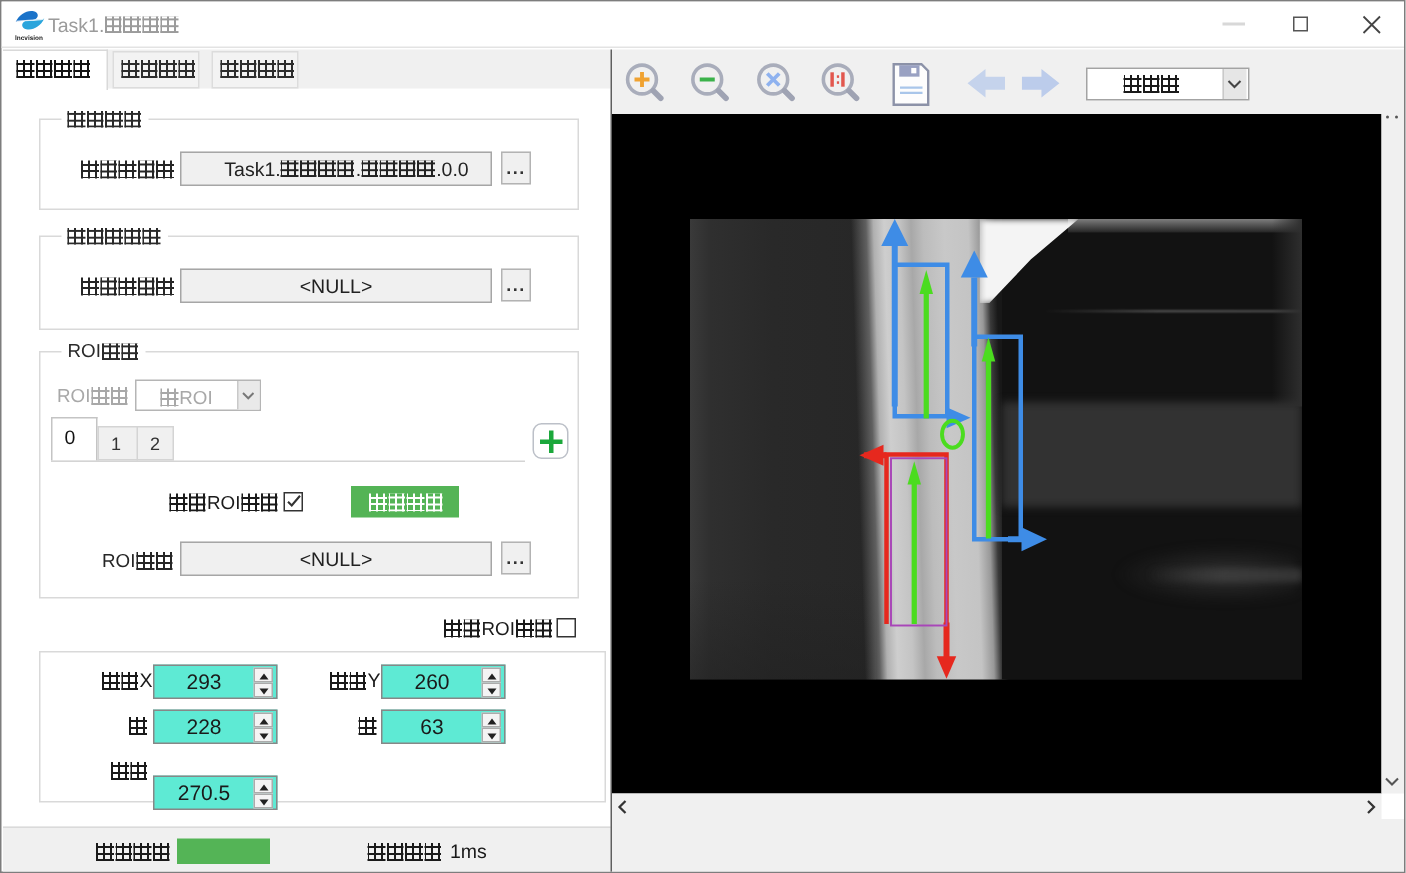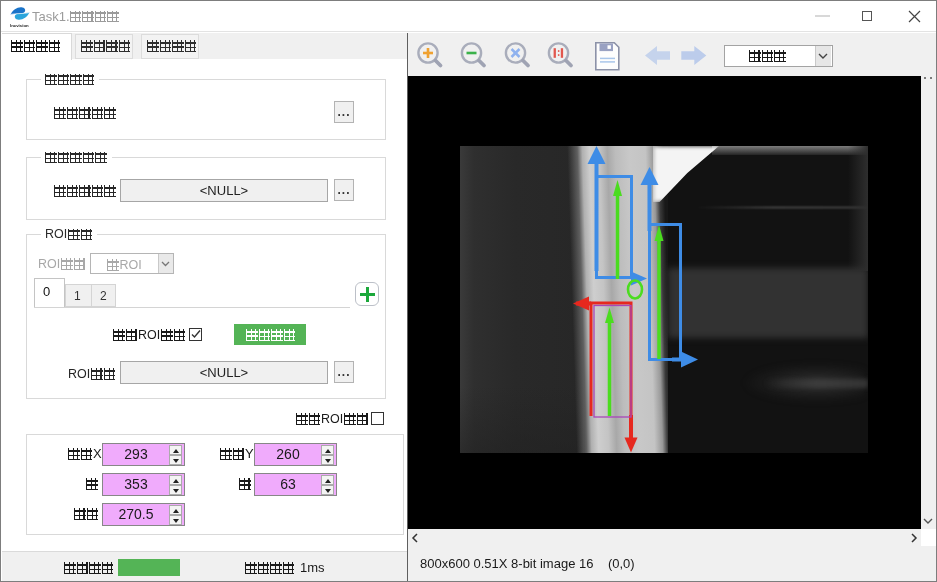--- a/index.html
+++ b/index.html
@@ -7,21 +7,21 @@
 .ab{position:absolute}
 
 .h{display:inline-block;width:11.5px;height:11.5px;margin:0 1px 0 0;
 background-image:repeating-linear-gradient(0deg,currentColor 0 1.3px,transparent 1.3px 4.2px),
 repeating-linear-gradient(90deg,currentColor 0 1.3px,transparent 1.3px 4.6px)}
 .row{display:flex;align-items:center;font-size:12.5px;color:inherit}
 .inp{background:#f0f0f0;border:1px solid #a6a6a6;display:flex;align-items:center;justify-content:center;font-size:13px;color:#222}
 .dots{background:#f0f0f0;border:1px solid #b3b3b3;display:flex;align-items:center;justify-content:center;font-size:12px;font-weight:bold;color:#333;letter-spacing:1px}
 .gbox{position:absolute;border:1px solid #d9d9d9}
 .cap{position:absolute;top:-7px;left:14px;background:#fff;padding:0 4px;height:13px;line-height:13px;color:#2a2a2a;font-size:12.5px}
-.spin{position:absolute;background:#f0abfc;border:1px solid #878787}
+.spin{position:absolute;background:#5eead4;border:1px solid #878787}
 .spin .val{position:absolute;left:0;top:0;bottom:0;width:66px;text-align:center;font-size:14px;color:#1a1a1a;line-height:21px}
 .sb{position:absolute;right:2px;width:13px;height:9.5px;background:#f4f4f4;border:1px solid #ababab}
 .sb:after{content:"";position:absolute;left:2.5px;border-left:3.5px solid transparent;border-right:3.5px solid transparent}
 .sbu{top:1px}.sbu:after{top:2.5px;border-bottom:4px solid #222}
 .sbd{top:11px}.sbd:after{top:2.5px;border-top:4px solid #222}
 #strip{transform:rotate(-1.8deg)}
 .cb{position:absolute;width:13px;height:13px;border:1.6px solid #333;background:#fff}
 </style></head>
 <body>
 <div id="win">
@@ -71,20 +71,21 @@
         <i class="h"></i>
       </div>
 </div>
 <div class="ab row" style="left:53px;top:106px;color:#262626">
       <i class="h"></i>
       <i class="h"></i>
       <i class="h"></i>
       <i class="h"></i>
       <i class="h"></i>
     </div>
+<div class="inp ab" style="left:119px;top:100px;width:208px;height:23px;padding-left:14px">Task1.<i class="h"></i><i class="h"></i><i class="h"></i><i class="h"></i>.<i class="h"></i><i class="h"></i><i class="h"></i><i class="h"></i>.0.0</div>
 <div class="dots ab" style="left:333px;top:100px;width:20px;height:22px">...</div>
 
 <div class="gbox" style="left:25px;top:156px;width:360px;height:63px">
  <div class="cap row">
         <i class="h"></i>
         <i class="h"></i>
         <i class="h"></i>
         <i class="h"></i>
         <i class="h"></i>
       </div>
@@ -160,37 +161,37 @@
     </div>
 <div class="spin" style="left:253px;top:442px;width:83px;height:23px">
       <div class="val">260</div>
       <div class="sb sbu"></div>
       <div class="sb sbd"></div>
     </div>
 <div class="ab row" style="left:85px;top:477px;color:#1a1a1a">
       <i class="h"></i>
     </div>
 <div class="spin" style="left:101px;top:472px;width:83px;height:23px">
-      <div class="val">353</div>
+      <div class="val">228</div>
       <div class="sb sbu"></div>
       <div class="sb sbd"></div>
     </div>
 <div class="ab row" style="left:238px;top:477px;color:#1a1a1a">
       <i class="h"></i>
     </div>
 <div class="spin" style="left:253px;top:472px;width:83px;height:23px">
       <div class="val">63</div>
       <div class="sb sbu"></div>
       <div class="sb sbd"></div>
     </div>
 <div class="ab row" style="left:73px;top:507px;color:#1a1a1a">
       <i class="h"></i>
       <i class="h"></i>
     </div>
-<div class="spin" style="left:101px;top:502px;width:83px;height:23px">
+<div class="spin" style="left:101px;top:516px;width:83px;height:23px">
       <div class="val">270.5</div>
       <div class="sb sbu"></div>
       <div class="sb sbd"></div>
     </div>
 
 <div class="ab" style="left:1px;top:550px;width:405px;height:31px;background:#f0f0f0;border-top:1px solid #dadada"></div>
 <div class="ab row" style="left:63px;top:561px;color:#1a1a1a">
       <i class="h"></i>
       <i class="h"></i>
       <i class="h"></i>
@@ -326,14 +327,13 @@
 
 <div class="ab" style="left:407px;top:528px;width:513px;height:17px;background:#f0f0f0"></div>
 <svg class="ab" style="left:410px;top:532px" width="8" height="10">
       <path d="M6 1 L2 5 L6 9" stroke="#333" stroke-width="1.5" fill="none"></path>
     </svg>
 <svg class="ab" style="left:909px;top:532px" width="8" height="10">
       <path d="M2 1 L6 5 L2 9" stroke="#333" stroke-width="1.5" fill="none"></path>
     </svg>
 
 <div class="ab" style="left:407px;top:545px;width:529px;height:36px;background:#f0f0f0"></div>
-<div class="ab" style="left:419px;top:555px;font-size:13px;color:#1a1a1a">800x600 0.51X 8-bit image 16&nbsp;&nbsp;&nbsp;&nbsp;(0,0)</div>
 </div>
 
 </body></html>

